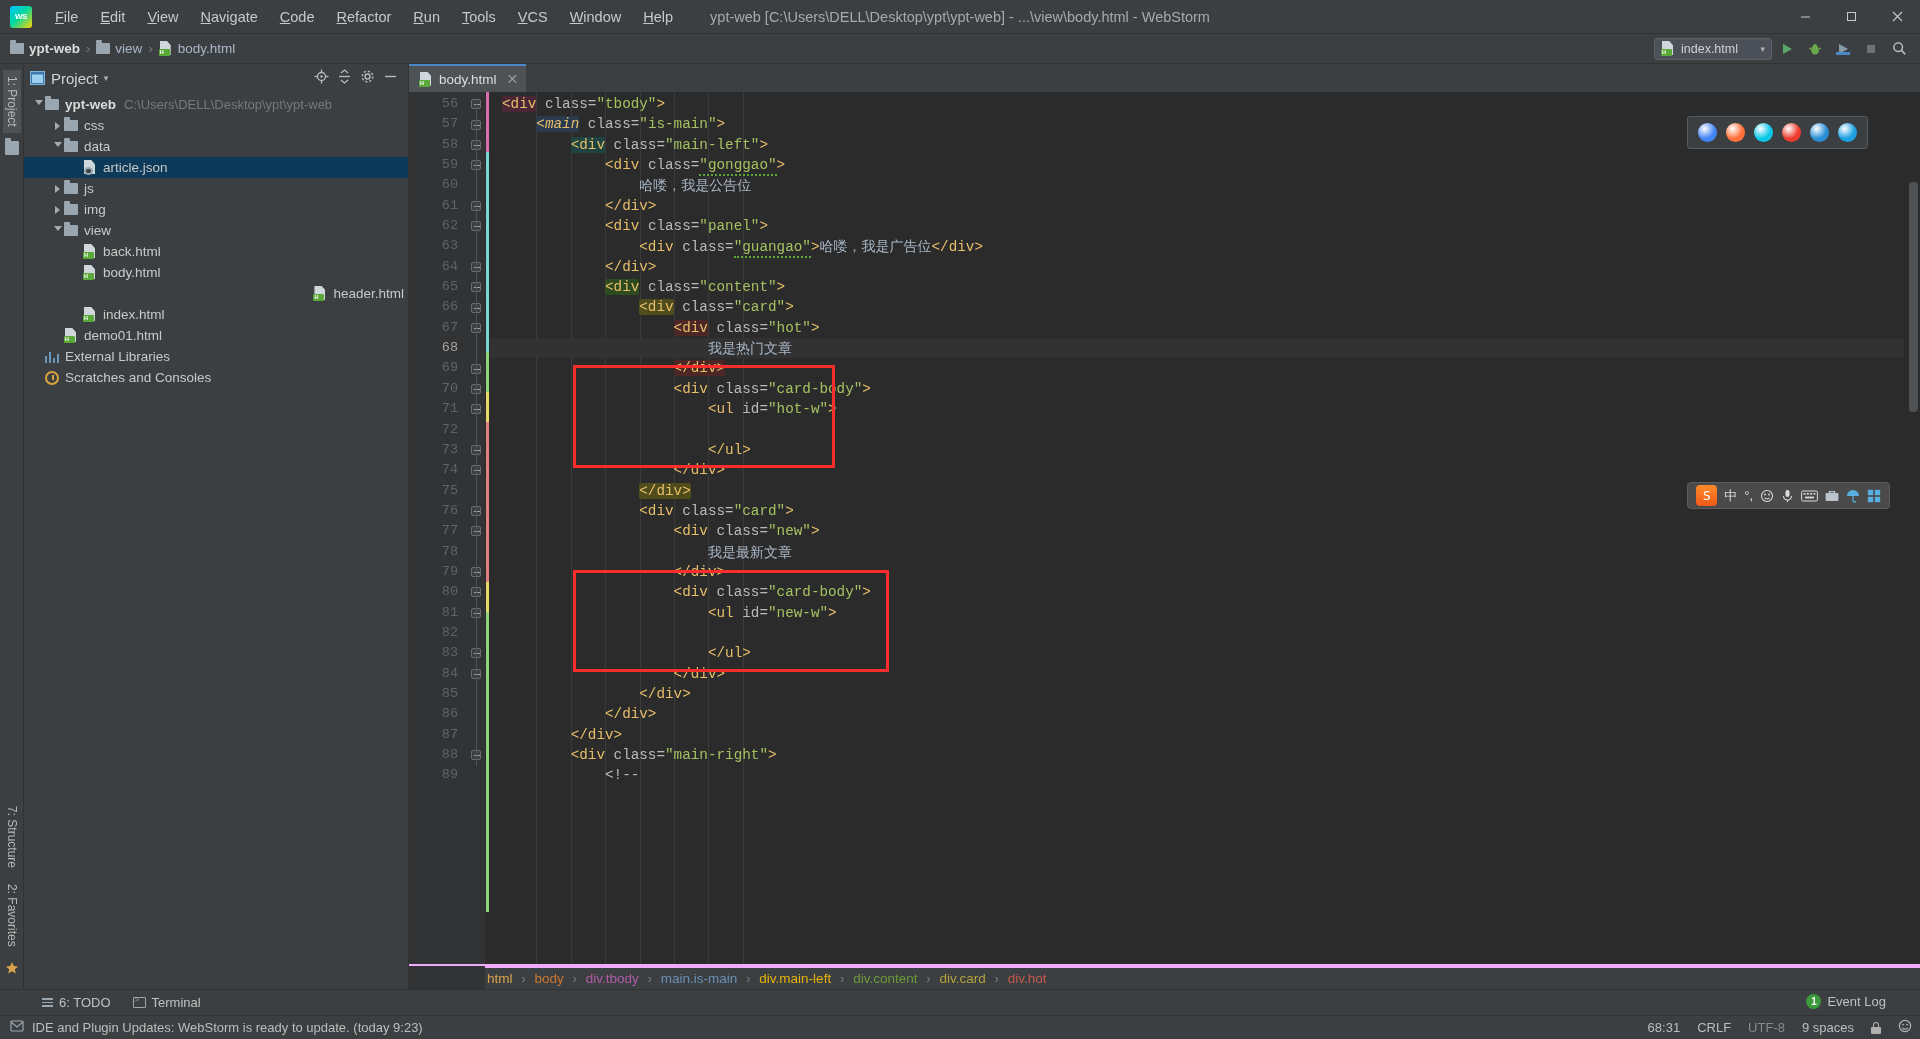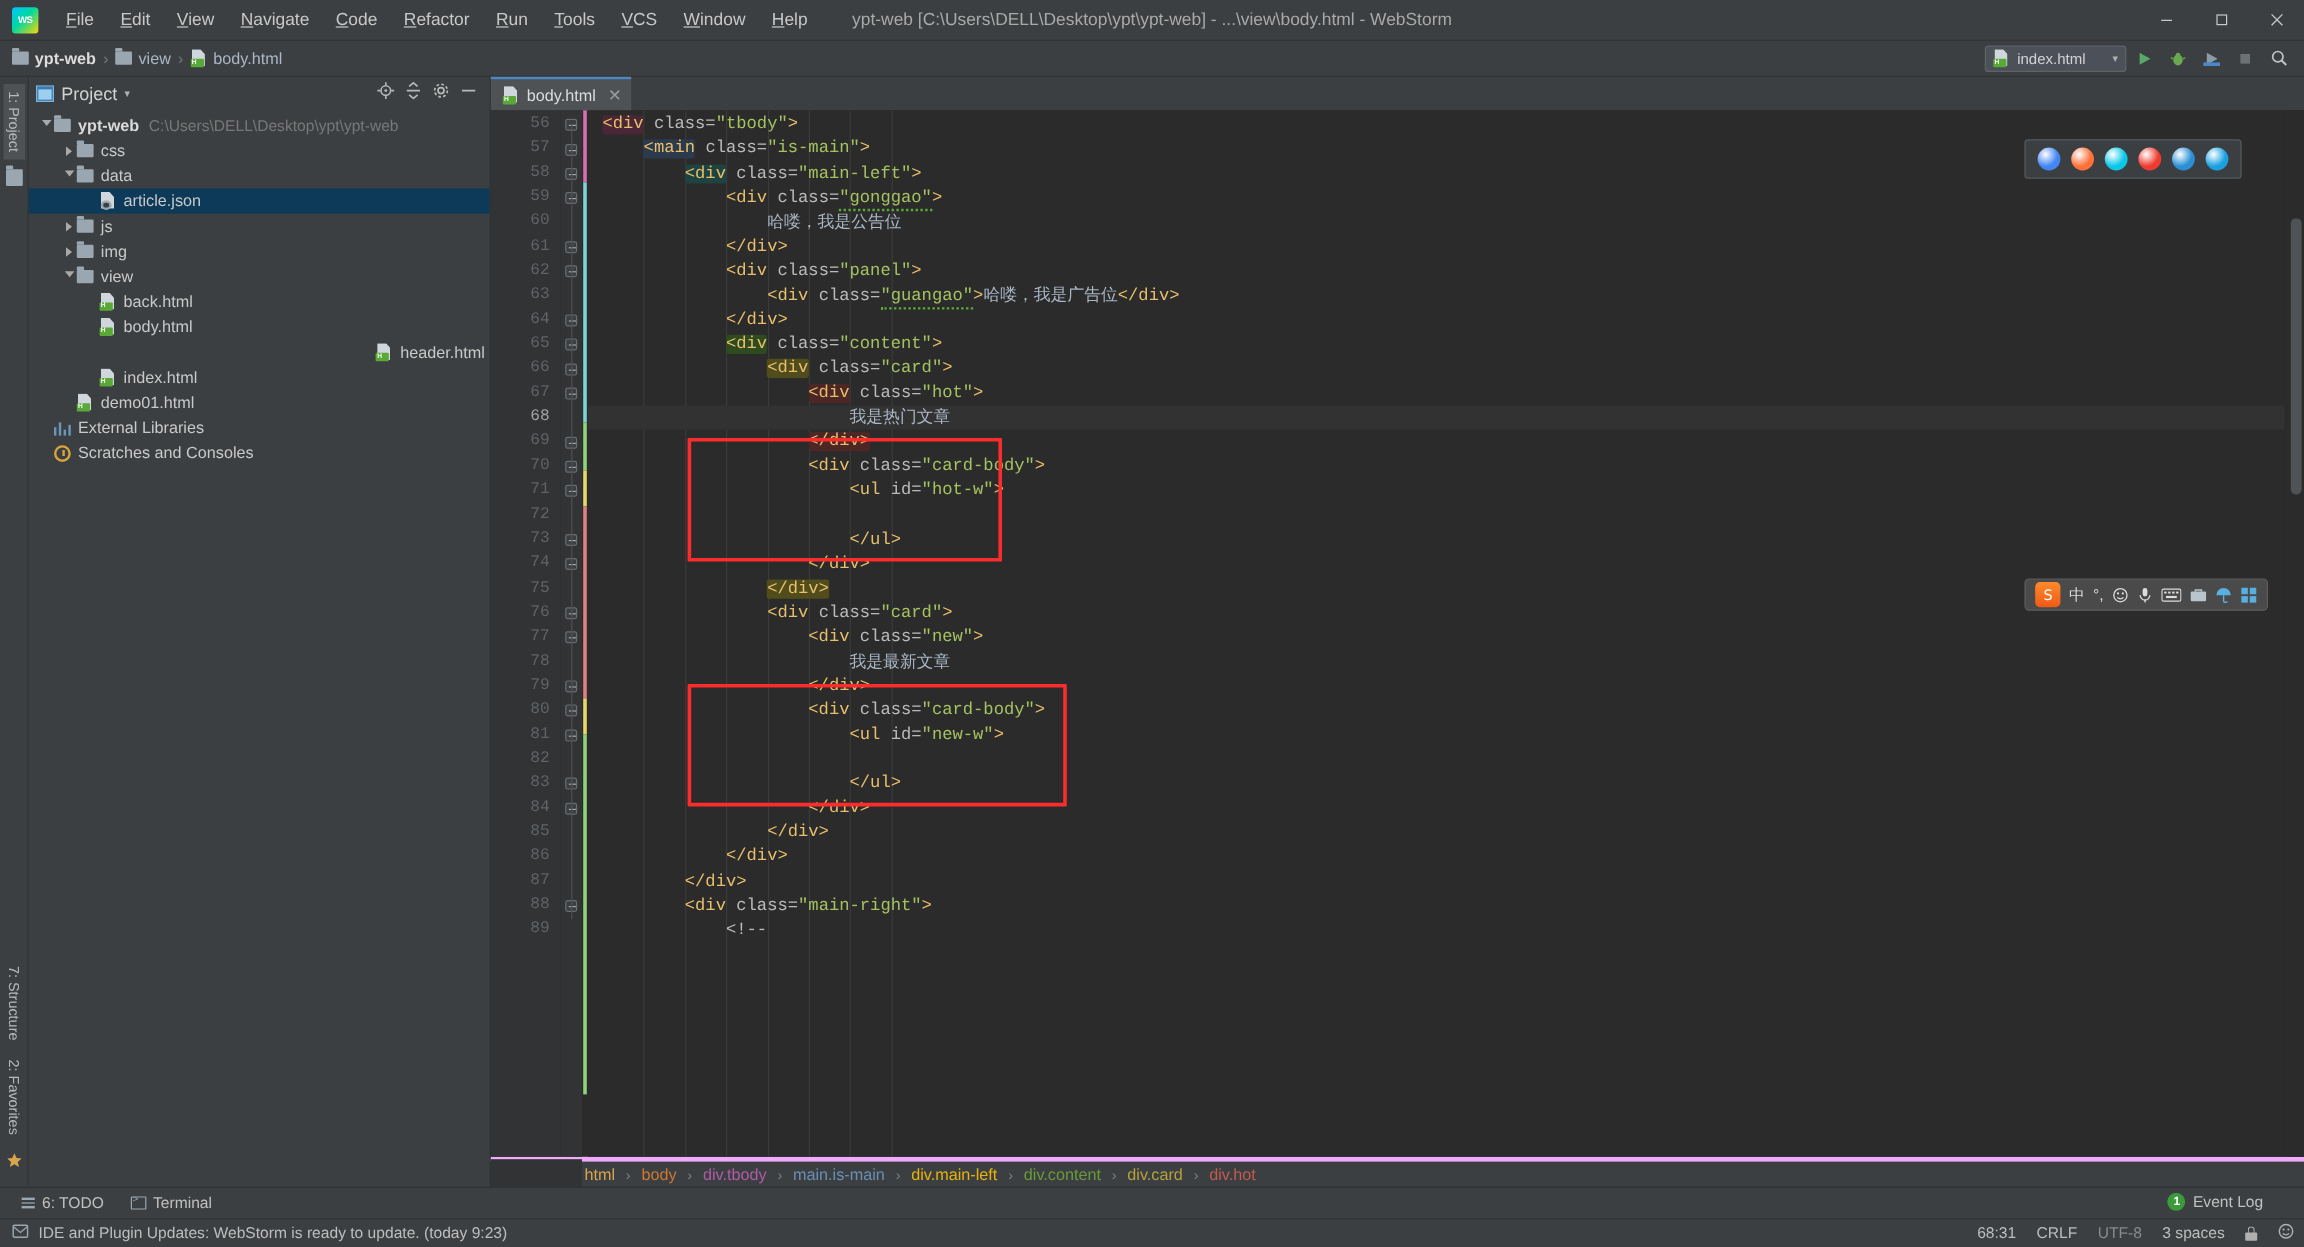--- a/index.html
+++ b/index.html
@@ -180,21 +180,21 @@
   .cl { height: 20.35px; line-height: 20.35px; padding-left: 12px; position: relative; }
   .cl.cur { background: #323232; }
   .tag { color: #e8bf6a; }
   .attr { color: #bababa; }
   .val { color: #a5c261; }
   .txt { color: #a9b7c6; }
   .hl-green { background: #2e4a1f; border-radius: 2px; }
   .hl-yellow { background: #514c1c; border-radius: 2px; }
   .hl-red { background: #4d2626; border-radius: 2px; }
   .hl-teal { background: #1f4340; border-radius: 2px; }
-  .hl-blue { background: #2b3a4d; border-radius: 2px; }
+  .hl-blue { background: #2b3a4d; border-radius: 2px; font-style: italic; }
   .hl-plum { background: #4a2636; border-radius: 2px; }
   .wavy { border-bottom: 2px dotted #5aa838; padding-bottom:1px; }
   .indent-guides { position: absolute; inset: 0; pointer-events: none; }
   .ig { position: absolute; top: 0; bottom: 0; width: 1px; background: #3b3b3b; }
 
   
   .cjk { font-family: "DejaVu Sans", "Liberation Sans", sans-serif; font-size: 14px; }
 
   
   .markers {
@@ -211,21 +211,21 @@
     height: 25px; flex: 0 0 25px; background: #3c3f41; display: flex; align-items: center;
     padding-left: 0px; font-size: 13.5px; border-top: 4px solid #f0abfc;
   }
   .bc-pad { width: 76px; flex: 0 0 76px; height: 25px; background:#313335; }
   .bcitem { padding: 0 2px; }
   .bcsep { color: #808080; margin: 0 7px; font-size: 12px; }
 
   
   .bottombar {
     height: 26px; flex: 0 0 26px; background: #3c3f41; display: flex; align-items: center;
-    padding-left: 18px; gap: 22px; font-size: 13px; color: #c0c0c0; border-top: 1px solid #323232;
+    padding-left: 42px; gap: 22px; font-size: 13px; color: #c0c0c0; border-top: 1px solid #323232;
   }
   .bb-item { display: flex; align-items: center; gap: 6px; }
   .todo-ico { display:flex; flex-direction:column; gap:2px; }
   .todo-ico i { display:block; width:11px; height:1.6px; background:#9aa7b0; }
   .term-ico { width:13px;height:11px;border:1px solid #9aa7b0;border-radius:1px;position:relative;}
   .term-ico::after{content:'>';position:absolute;left:1px;top:-3px;font-size:8px;color:#9aa7b0;}
 
   
   .statusbar {
     height: 24px; flex: 0 0 24px; background: #3c3f41; display: flex; align-items: center;
@@ -867,21 +867,21 @@
             <rect x="1" y="2" width="12" height="10" fill="none" stroke="#9aa7b0" stroke-width="1.2" rx="1"></rect>
             <polyline points="1,3 7,8 13,3" fill="none" stroke="#9aa7b0" stroke-width="1.1"></polyline>
           </svg>
       </span>
       <span>IDE and Plugin Updates: WebStorm is ready to update. (today 9:23)</span>
     </div>
     <div class="sb-right">
       <span>68:31</span>
       <span>CRLF</span>
       <span class="dim">UTF-8</span>
-      <span>3 spaces</span>
+      <span>9 spaces</span>
       <span class="lock-ico">
           <span class="sh"></span>
           <span class="bd"></span>
         </span>
       <span>
         <svg width="14" height="14" viewBox="0 0 14 14">
             <circle cx="7" cy="7" r="5.6" fill="none" stroke="#b0b0b0" stroke-width="1.2"></circle>
             <circle cx="5" cy="5.6" r="0.9" fill="#b0b0b0"></circle>
             <circle cx="9" cy="5.6" r="0.9" fill="#b0b0b0"></circle>
             <path d="M4.3 9 Q7 11.2 9.7 9" fill="none" stroke="#b0b0b0" stroke-width="1.1"></path>

